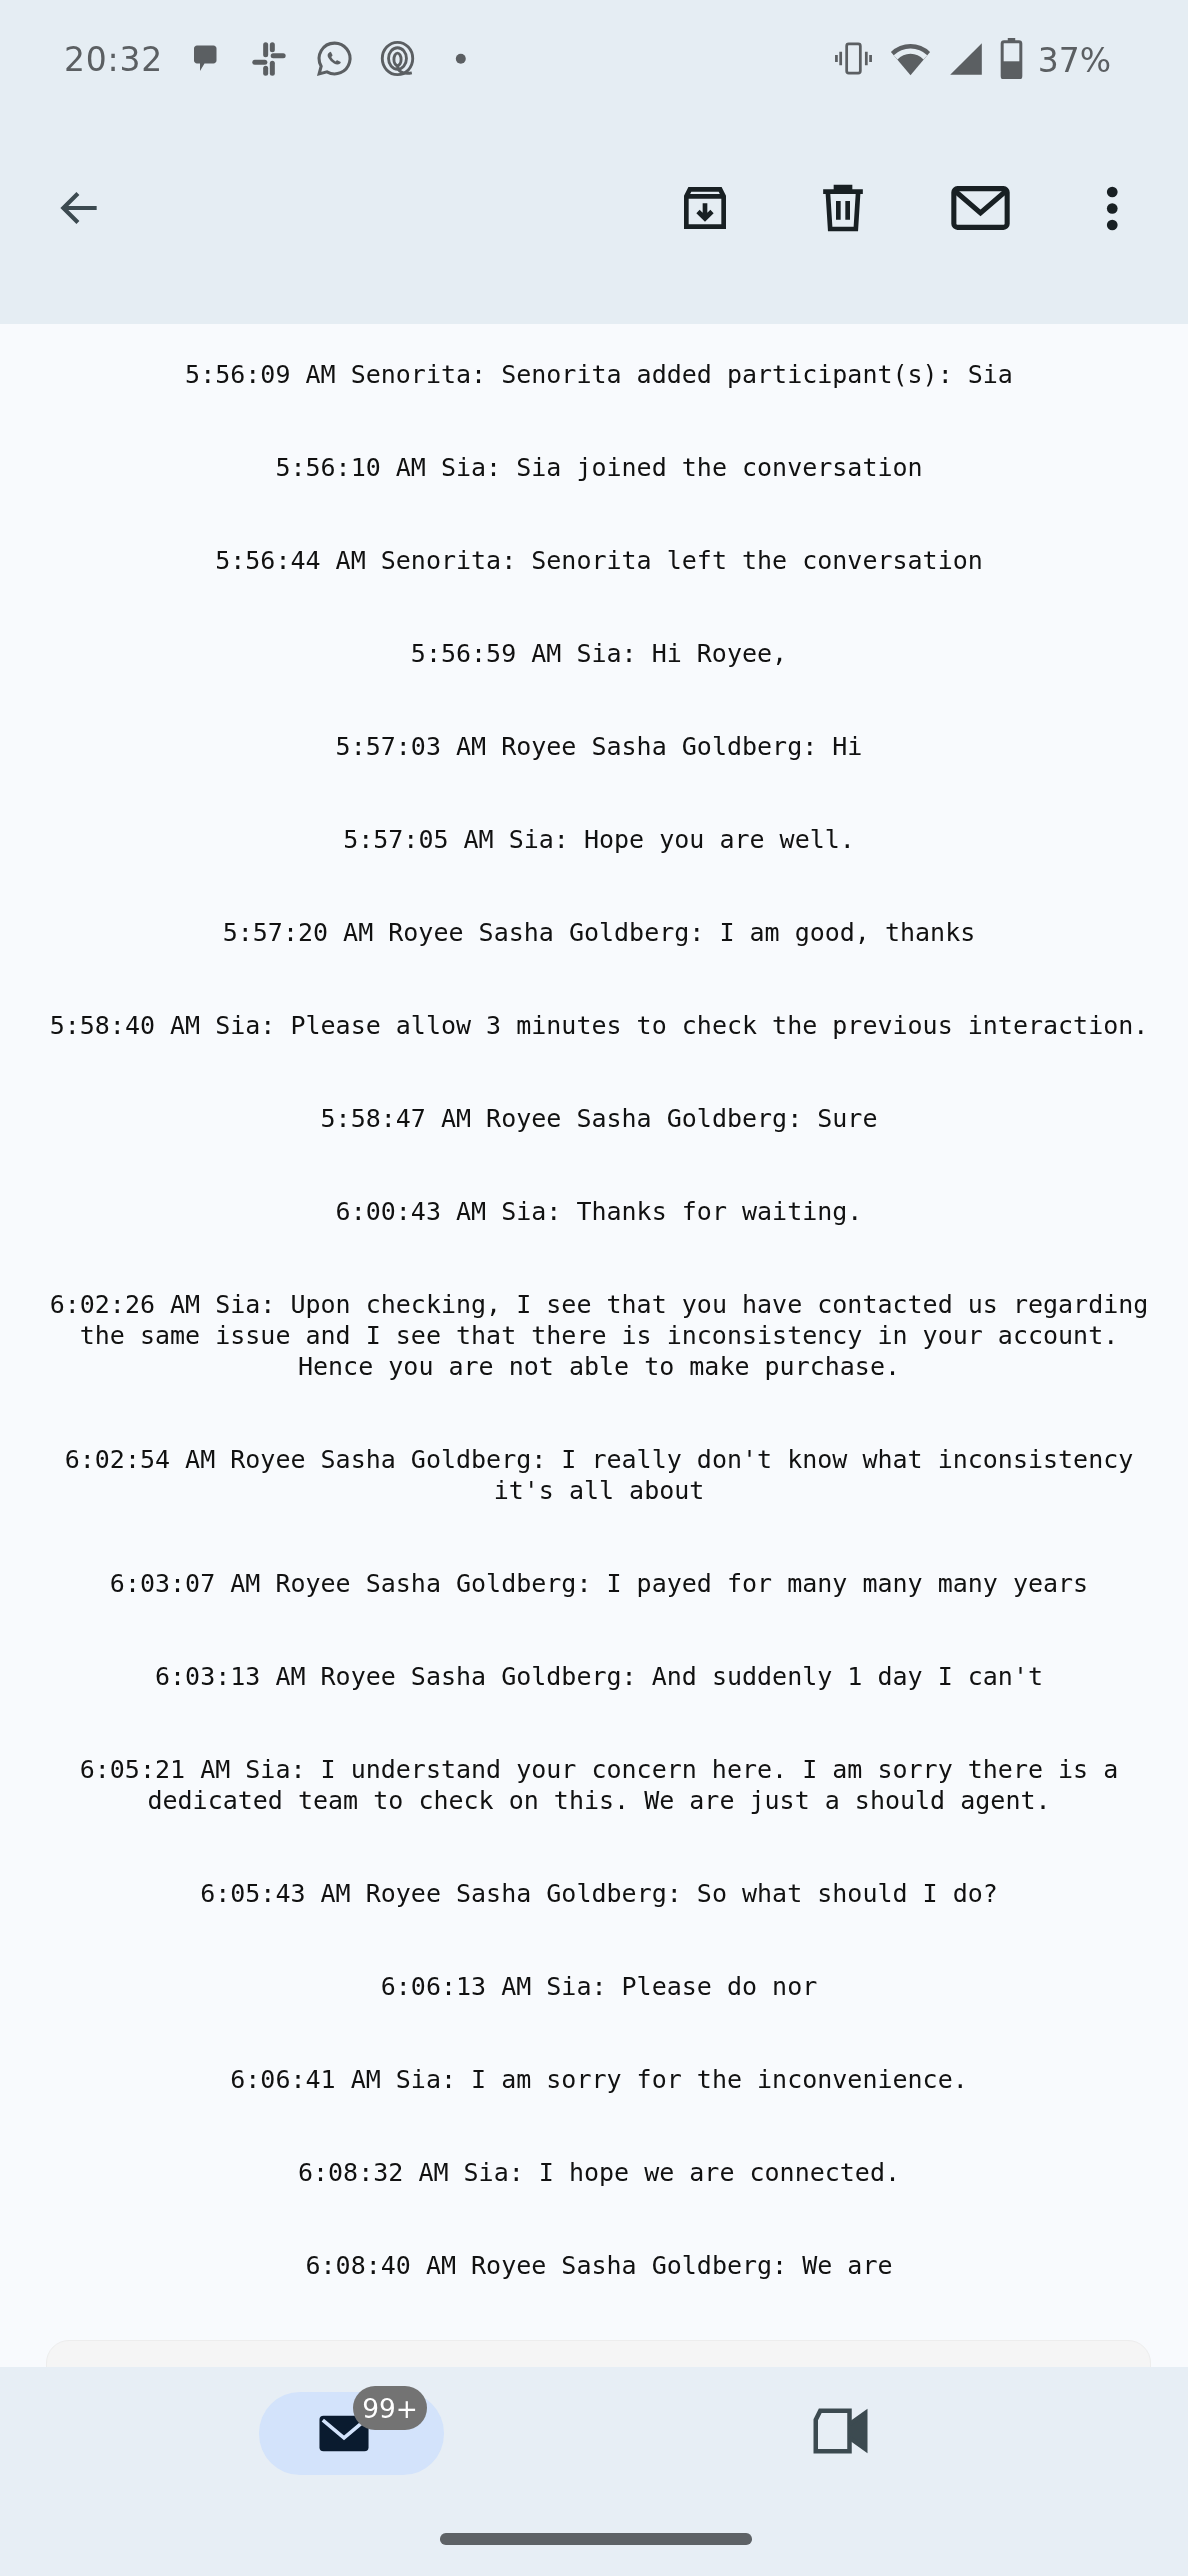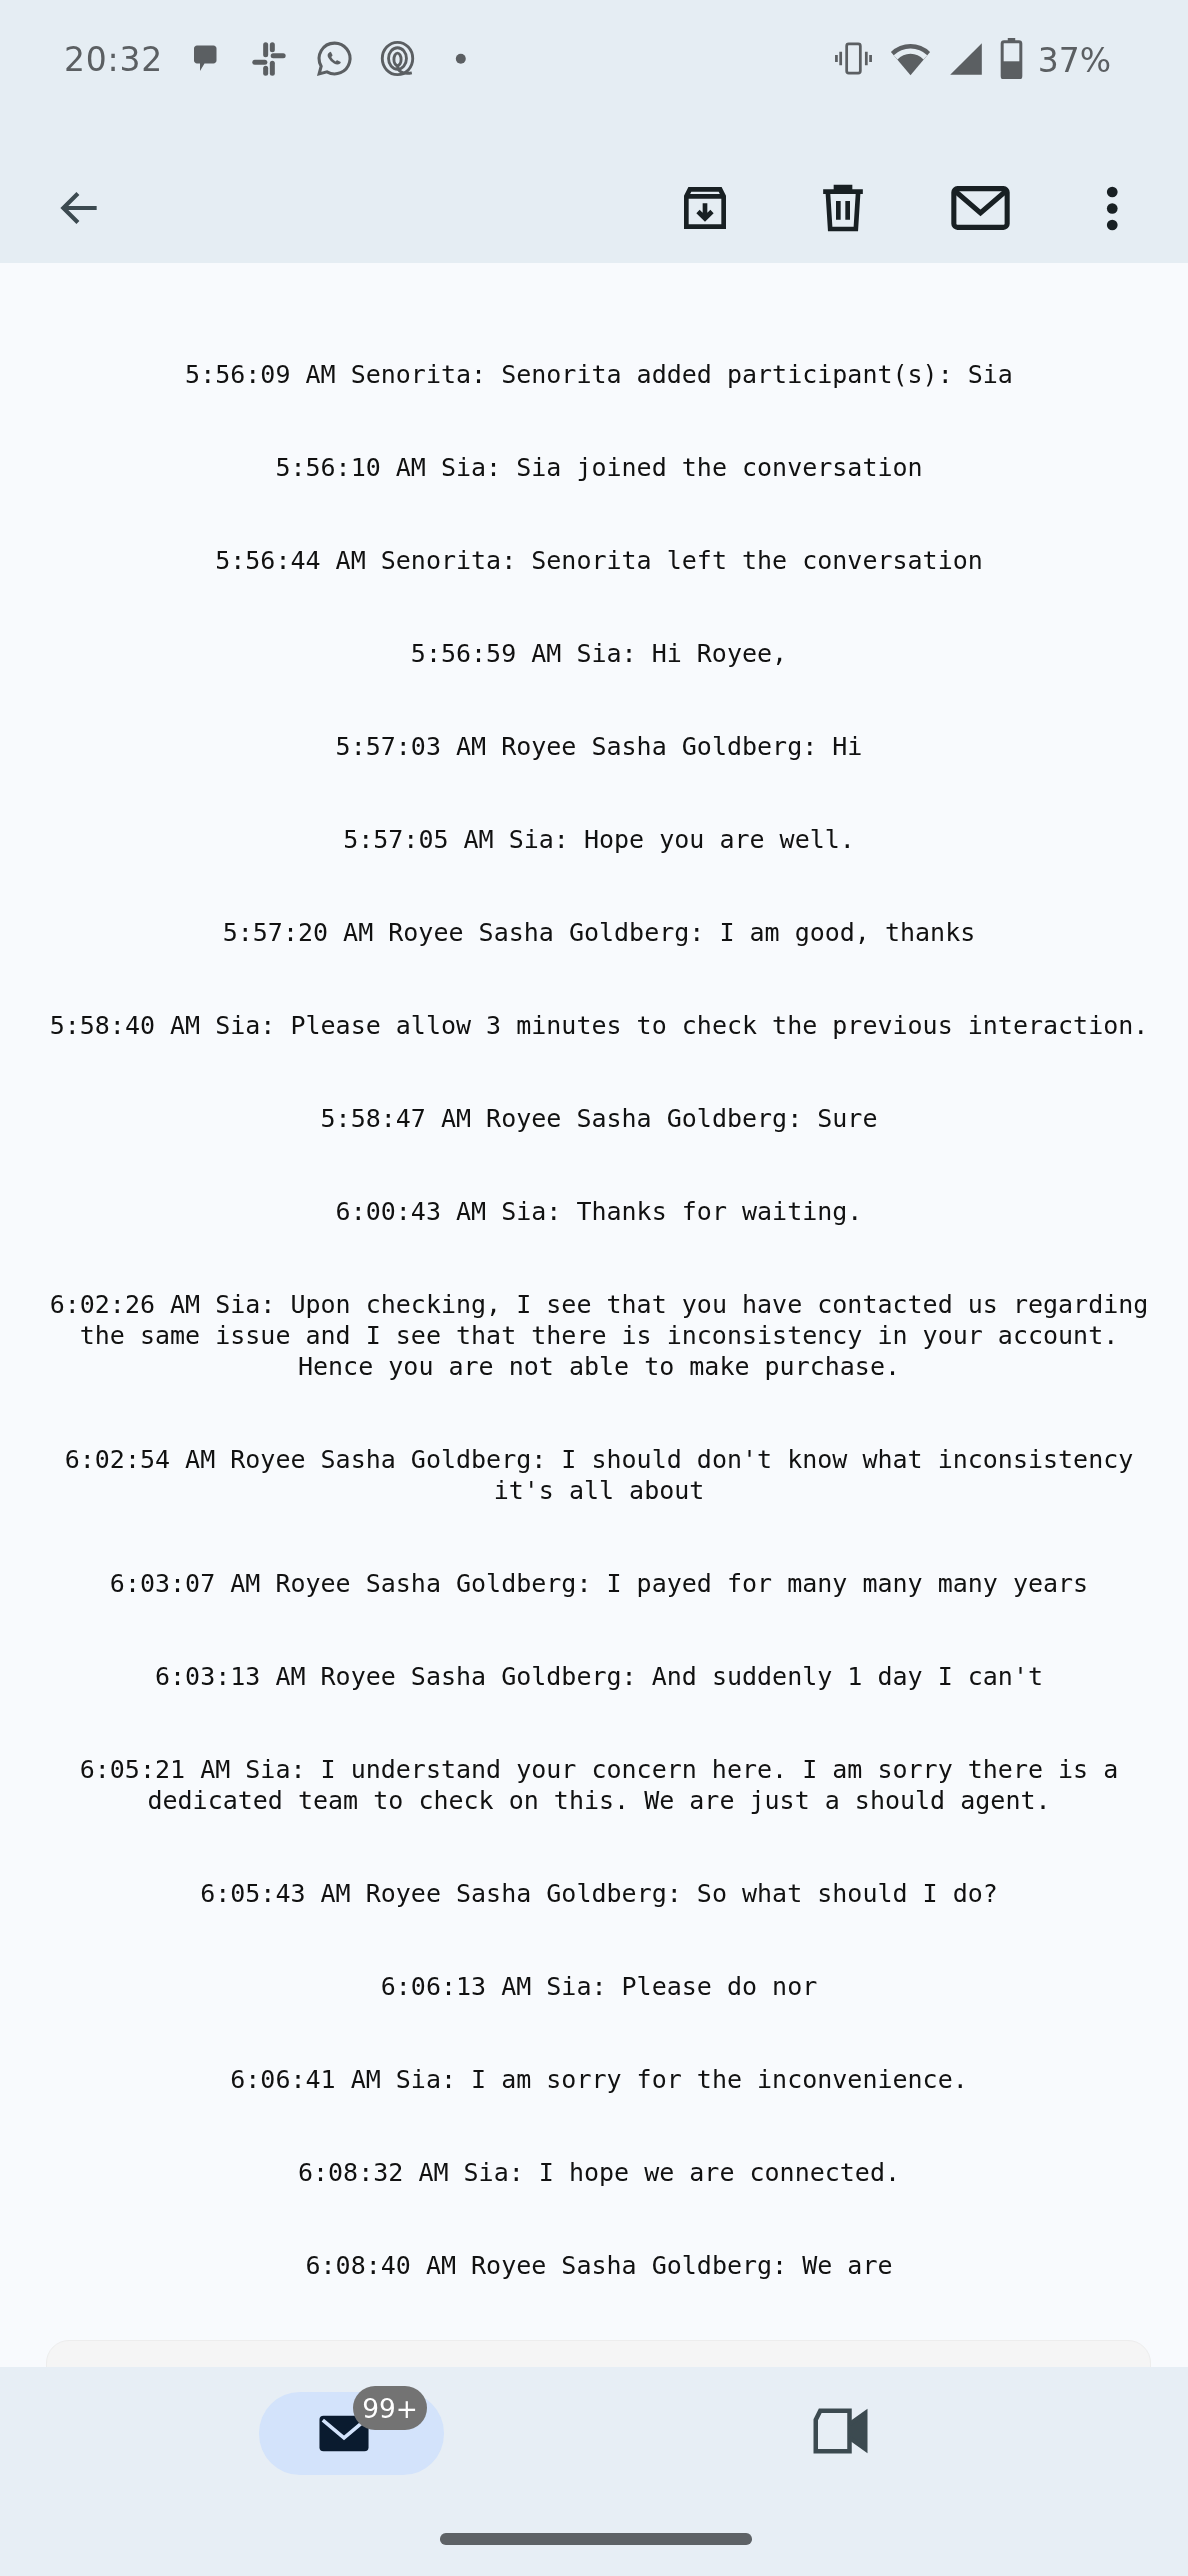--- a/index.html
+++ b/index.html
@@ -1,20 +1,20 @@
 <!DOCTYPE html>
 <html style="font-size:13.2px"><head>
 <meta charset="utf-8">
 <style>
   * { box-sizing: border-box; margin: 0; padding: 0; }
   html, body { width: 1189px; height: 2576px; overflow: hidden; background: #f8fafd; }
   body { position: relative; font-family: "Liberation Sans", sans-serif; }
 
   
-  .topbar { position: absolute; left: 0; top: 0; width: 1189px; height: 263px; background: #e5edf3; z-index: 5; }
+  .topbar { position: absolute; left: 0; top: 0; width: 1189px; height: 324px; background: #e5edf3; z-index: 5; }
   .status { position: absolute; left: 0; top: 0; width: 1189px; height: 116px; }
   .status .time { position: absolute; left: 64px; top: 40px; font-size: 33px; color: #5b5f62; font-family: "DejaVu Sans", sans-serif; letter-spacing: 0.8px; }
   .status .notif { position: absolute; top: 41px; height: 35px; display: flex; align-items: center; }
   .status .right { position: absolute; right: 78px; top: 38px; display: flex; align-items: center; gap: 14px; }
   .status .battery-text { font-size: 33px; color: #5b5f62; font-family: "DejaVu Sans", sans-serif; }
 
   .appbar { position: absolute; left: 0; top: 165px; width: 1189px; height: 91px; }
   .icon-btn { position: absolute; display: flex; align-items: center; justify-content: center; width: 79px; height: 79px; cursor: pointer; }
 
   
@@ -152,21 +152,21 @@
     <span class="line">5:56:10 AM Sia: Sia joined the conversation</span>
     <span class="line">5:56:44 AM Senorita: Senorita left the conversation</span>
     <span class="line">5:56:59 AM Sia: Hi Royee,</span>
     <span class="line">5:57:03 AM Royee Sasha Goldberg: Hi</span>
     <span class="line">5:57:05 AM Sia: Hope you are well.</span>
     <span class="line">5:57:20 AM Royee Sasha Goldberg: I am good, thanks</span>
     <span class="line">5:58:40 AM Sia: Please allow 3 minutes to check the previous interaction.</span>
     <span class="line">5:58:47 AM Royee Sasha Goldberg: Sure</span>
     <span class="line">6:00:43 AM Sia: Thanks for waiting.</span>
     <span class="line">6:02:26 AM Sia: Upon checking, I see that you have contacted us regarding the same issue and I see that there is inconsistency in your account. Hence you are not able to make purchase.</span>
-    <span class="line">6:02:54 AM Royee Sasha Goldberg: I should don't know what inconsistency it's all about</span>
+    <span class="line">6:02:54 AM Royee Sasha Goldberg: I really don't know what inconsistency it's all about</span>
     <span class="line">6:03:07 AM Royee Sasha Goldberg: I payed for many many many years</span>
     <span class="line">6:03:13 AM Royee Sasha Goldberg: And suddenly 1 day I can't</span>
     <span class="line">6:05:21 AM Sia: I understand your concern here. I am sorry there is a dedicated team to check on this. We are just a should agent.</span>
     <span class="line">6:05:43 AM Royee Sasha Goldberg: So what should I do?</span>
     <span class="line">6:06:13 AM Sia: Please do nor</span>
     <span class="line">6:06:41 AM Sia: I am sorry for the inconvenience.</span>
     <span class="line">6:08:32 AM Sia: I hope we are connected.</span>
     <span class="line">6:08:40 AM Royee Sasha Goldberg: We are</span>
     <span class="line">6:08:46 AM Royee Sasha Goldberg: What should I do?</span>
     

